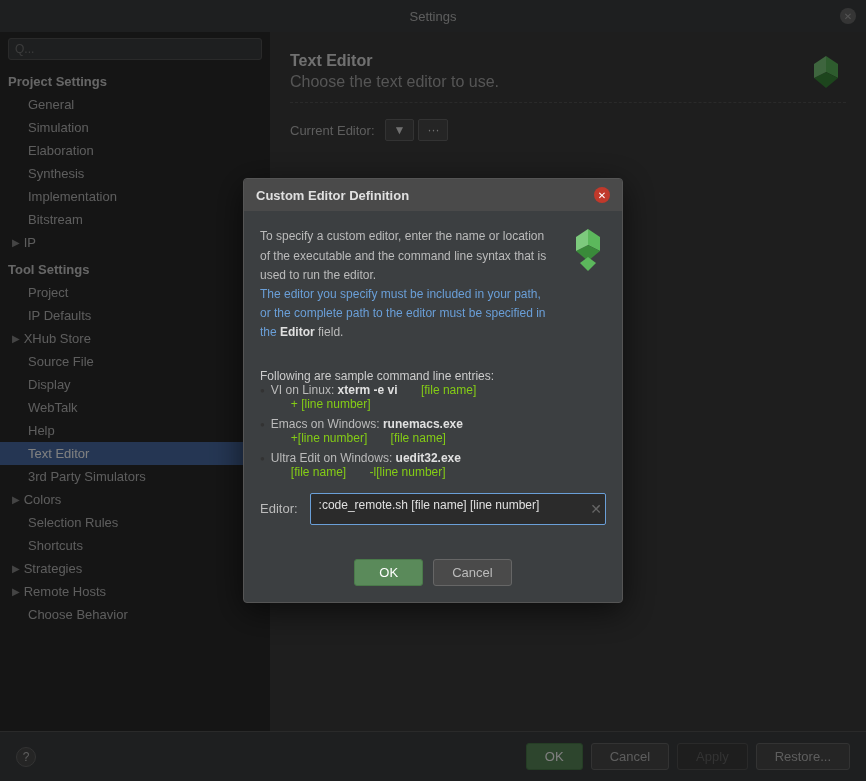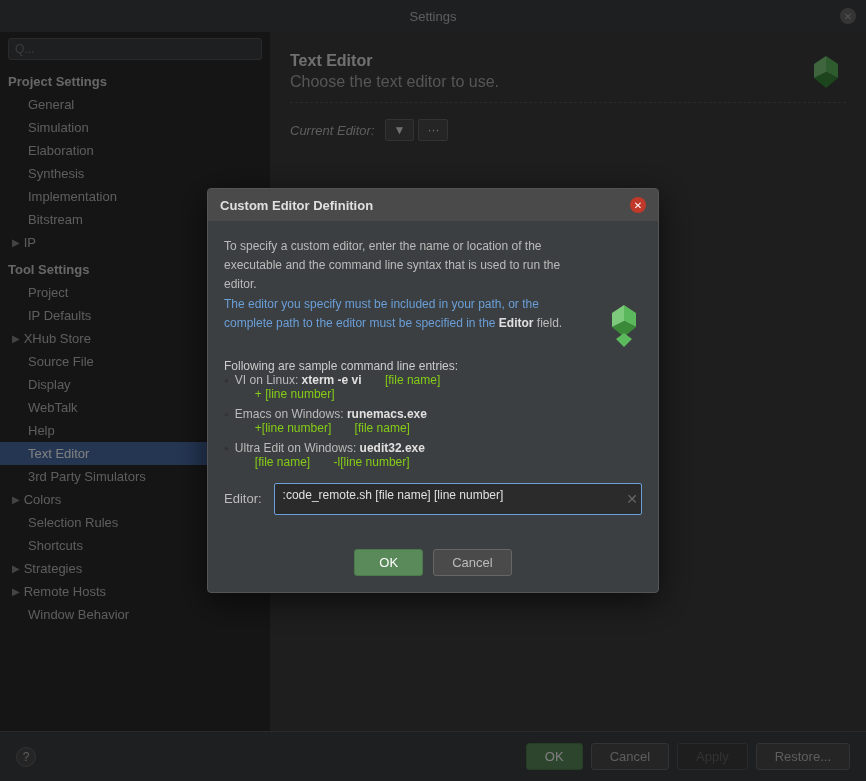--- a/index.html
+++ b/index.html
@@ -140,21 +140,20 @@
     .form-row {
       display: flex;
       align-items: center;
       gap: 10px;
       margin-top: 12px;
     }
     .form-label {
       color: #bbb;
       font-size: 13px;
       white-space: nowrap;
-      font-style: italic;
     }
     .editor-select-container {
       display: flex;
       align-items: center;
       gap: 4px;
     }
     .editor-select {
       background: #4a4a4a;
       border: 1px solid #666;
       color: #e0e0e0;
@@ -249,21 +248,21 @@
       display: flex;
       align-items: center;
       justify-content: center;
       z-index: 100;
     }
 
     .modal {
       background: #3c3f41;
       border: 1px solid #555;
       border-radius: 4px;
-      width: 452px;
+      width: 380px;
       box-shadow: 0 8px 32px rgba(0,0,0,0.6);
       overflow: hidden;
     }
 
     .modal-titlebar {
       background: #4a4a4a;
       padding: 8px 12px;
       display: flex;
       align-items: center;
       justify-content: space-between;
@@ -454,21 +453,21 @@
     <div class="sidebar-item">Selection Rules</div>
     <div class="sidebar-item">Shortcuts</div>
     <div class="sidebar-item expandable">
       <span class="arrow">▶</span>
       <span>Strategies</span>
     </div>
     <div class="sidebar-item expandable">
       <span class="arrow">▶</span>
       <span>Remote Hosts</span>
     </div>
-    <div class="sidebar-item">Window Behavior</div>
+    <div class="sidebar-item">Choose Behavior</div>
   </div>
 
   <div class="right-panel">
     <div class="panel-content">
       <div class="panel-header">
         <div>
           <div class="panel-title">Text Editor</div>
           <div class="panel-subtitle">Choose the text editor to use.</div>
         </div>
         <div class="vivado-icon">
@@ -501,21 +500,21 @@
   </div>
 </div>
 
 <div class="modal-overlay">
   <div class="modal">
     <div class="modal-titlebar">
       <span class="modal-title">Custom Editor Definition</span>
       <button class="modal-close">✕</button>
     </div>
     <div class="modal-body">
-      <div style="display:flex; gap:8px; margin-bottom:12px;align-items:flex-end;">
+      <div style="display:flex; gap:8px; margin-bottom:12px;">
         <div style="flex:1;">
           <p class="modal-description">
             To specify a custom editor, enter the name or
             location of the executable and the command
             line syntax that is used to run the editor.<br>
             <span class="highlight-blue">The editor you specify must be included in your
             path, or the complete path to the editor must
             be specified in the</span> <strong>Editor</strong> field.
           </p>
         </div>

